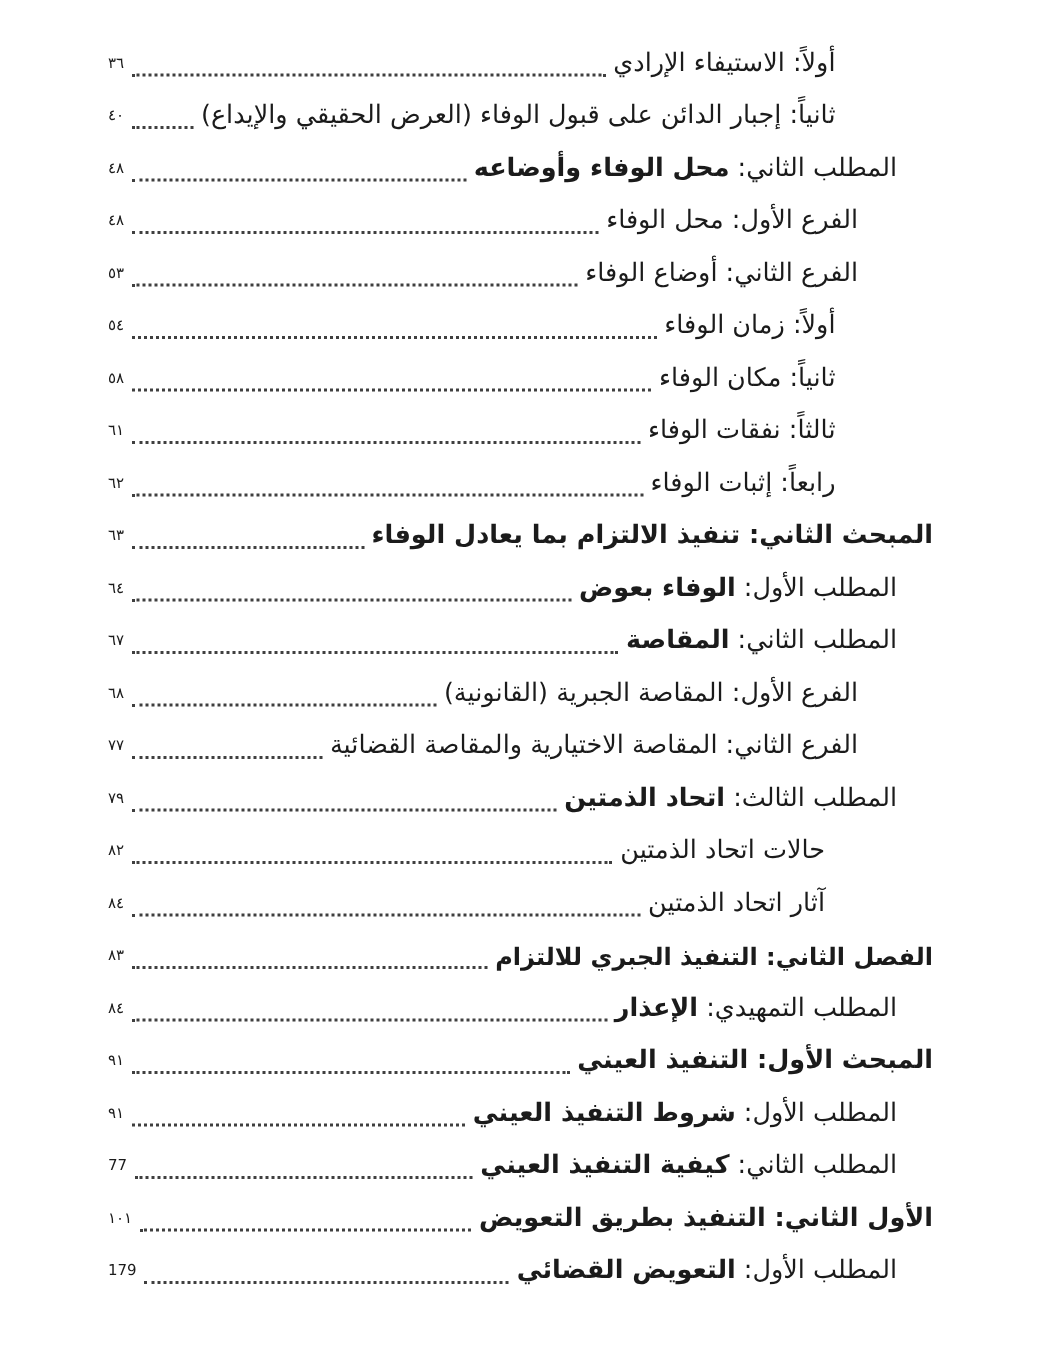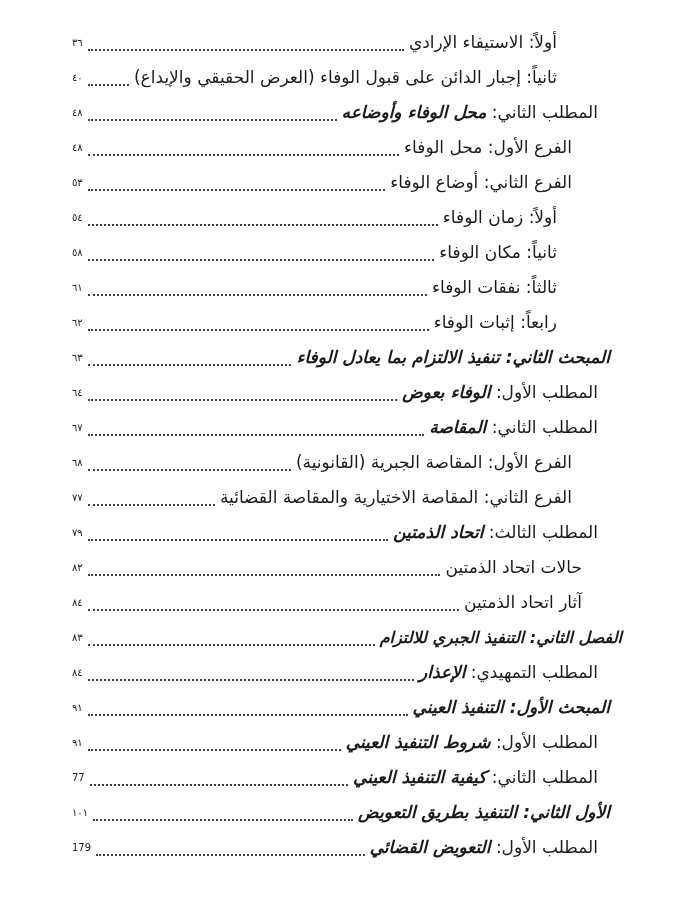--- a/index.html
+++ b/index.html
@@ -28,41 +28,40 @@
     height: 35px;
     color: var(--ink, #1b1b1b);
   }
   .toc-title {
     white-space: nowrap;
     font-size: 17px;
     line-height: 1;
   }
   .toc-title .bold-part {
     font-weight: bold;
-    font-style: italic;
   }
   .dot-leader {
     flex: 1;
     min-width: 6px;
     height: 15px;
     margin: 0 5px;
     border-bottom: 2px dotted #3f3f3f;
     align-self: center;
   }
   .page-num {
     white-space: nowrap;
     font-size: 10px;
     line-height: 1;
   }
   
   .lvl-fasl    .toc-title { margin-right: 0; }
-  .lvl-mabhath .toc-title { margin-right: 12px; }
+  .lvl-mabhath .toc-title { }
   .lvl-matlab  .toc-title { margin-right: 24px; }
   .lvl-far3    .toc-title { margin-right: 50px; }
-  .lvl-sub2    .toc-title { margin-right: 40px; }
+  .lvl-sub2    .toc-title { margin-right: 72px; }
   .lvl-item    .toc-title { margin-right: 65px; }
   
   .lvl-fasl    .toc-title { font-weight: bold; font-size: 16px; }
   .lvl-mabhath .toc-title { font-weight: bold; font-size: 17px; }
 </style>
 </head>
 <body>
 
 <main class="toc-page">
   <div id="toc-list">

